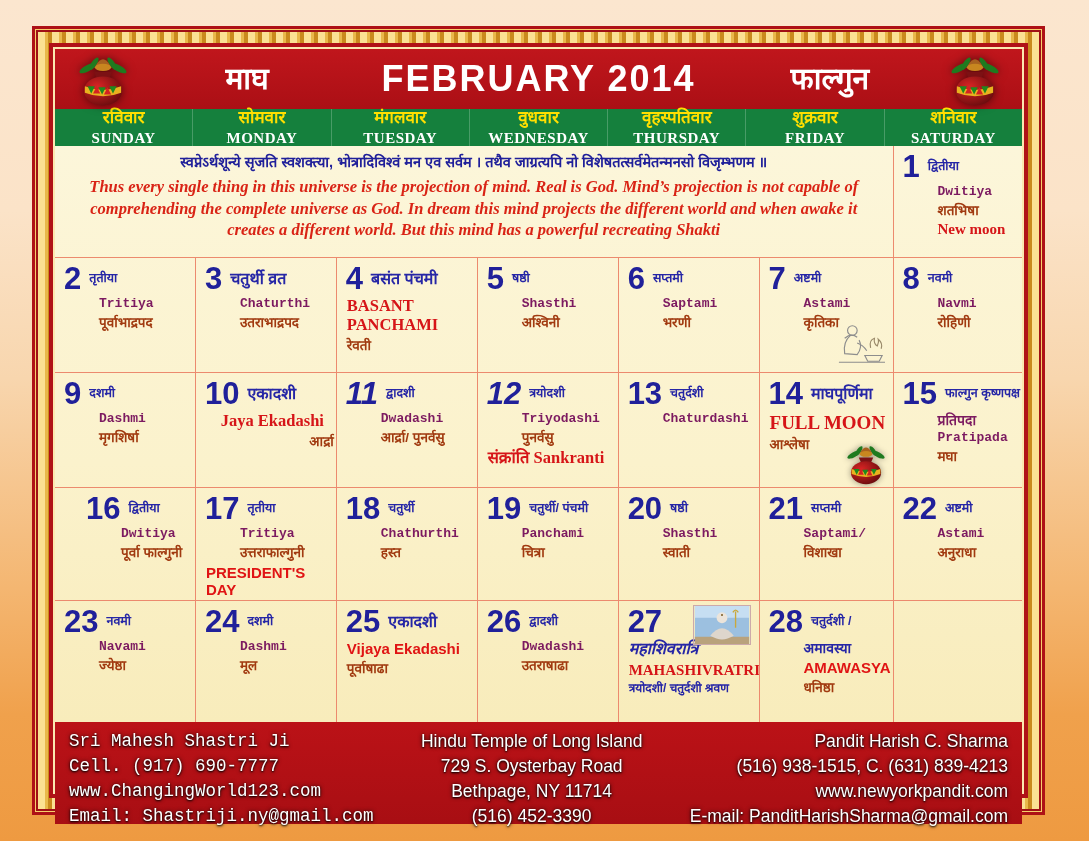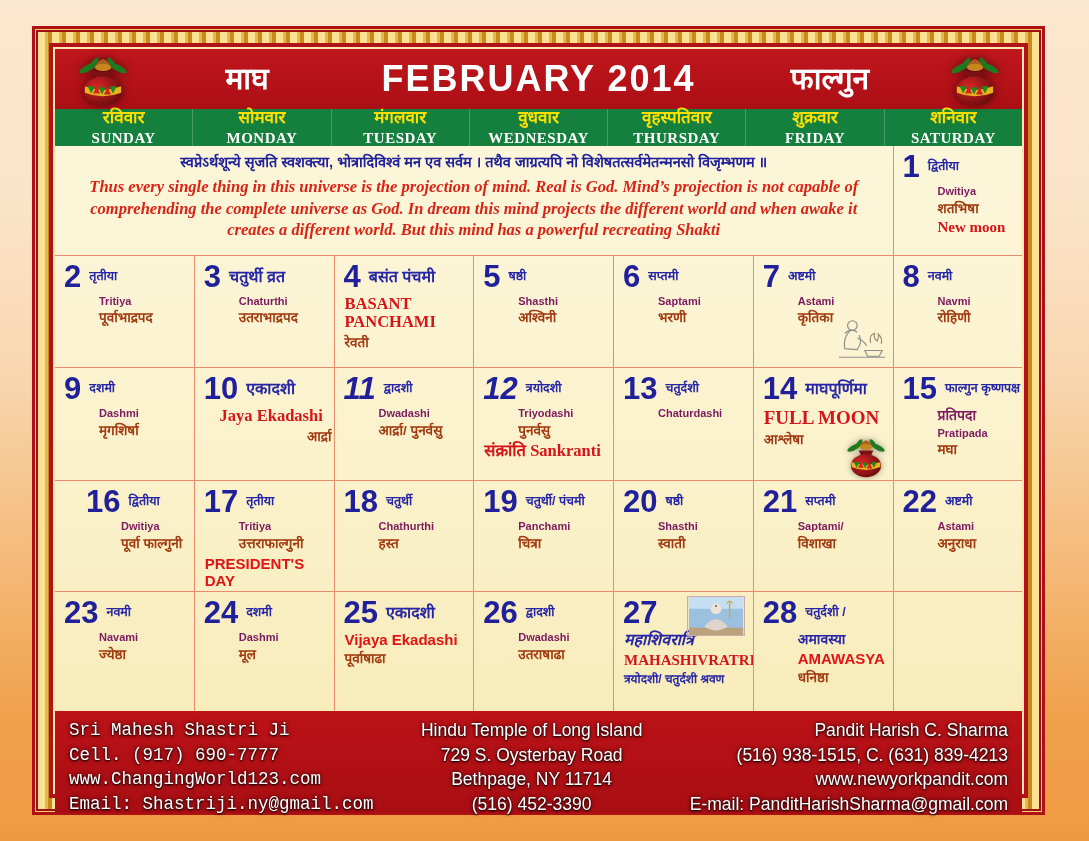--- a/index.html
+++ b/index.html
@@ -25,34 +25,34 @@
 
   
   .weekday-row{height:62px;background:#15803d;display:flex;}
   .weekday-cell{flex:1;display:flex;flex-direction:column;align-items:center;justify-content:center;
     gap:5px;border-right:1px solid rgba(255,255,255,.22);}
   .weekday-cell:last-child{border-right:none;}
   .wd-hi{color:#ffdf00;font-size:17px;font-weight:700;line-height:1;}
   .wd-en{color:#ffffff;font-family:"Liberation Serif",serif;font-size:15px;font-weight:700;letter-spacing:.5px;line-height:1;}
 
   
-  .calendar-grid{flex:1;display:grid;grid-template-columns:repeat(6,1fr);
+  .calendar-grid{flex:1;display:grid;grid-template-columns:repeat(5,1fr);
     grid-template-rows:96fr 99fr 99fr 97fr 104fr;
     background:linear-gradient(180deg,#fcf6da 0%,#fbf2cc 55%,#f8ecbb 100%);}
   .br{border-right:1px solid #ec8a6e;}
   .bb{border-bottom:1px solid #ec8a6e;}
   .day-cell{position:relative;overflow:hidden;padding:3px 2px 2px 2px;}
   .day-top{display:flex;align-items:flex-start;padding:2px 0 0 7px;}
   .day-num{font-size:31px;font-weight:700;color:#20209a;line-height:1;}
   .day-num.italic{font-style:italic;}
   .beside{margin:8px 0 0 8px;font-size:12.5px;font-weight:700;color:#2626a6;line-height:1.15;}
   .beside.big{font-size:16px;margin-top:7px;}
   .cell-line{margin:3px 0 0 42px;line-height:1.15;}
   .cell-line.flush{margin-left:8px;}
-  .eng{font-family:Liberation Sans, sans-serif;font-weight:700;font-size:11px;color:#7c1a60;}
+  .eng{font-family:Liberation Mono, monospace;font-weight:700;font-size:13px;color:#7c1a60;}
   .nak{font-size:13.5px;font-weight:600;color:#a13a10;}
   .hin{font-size:14px;font-weight:700;color:#2626a6;}
   .hinp{font-size:14px;font-weight:700;color:#7c1a60;}
   .hin-it{font-style:italic;font-size:16px;font-weight:700;color:#2626a6;}
   .hin-sm{font-size:12px;font-weight:700;color:#2626a6;}
   .ev{font-family:"Liberation Serif",serif;font-weight:700;font-size:15px;color:#d61518;}
   .ev-lg{font-family:"Liberation Serif",serif;font-weight:700;font-size:16.5px;color:#d61518;max-width:118px;}
   .ev-xl{font-family:"Liberation Serif",serif;font-weight:700;font-size:19px;color:#d61518;}
   .ev-sans{font-weight:700;font-size:15px;color:#e01414;}
   .day-icon{position:absolute;display:block;}

